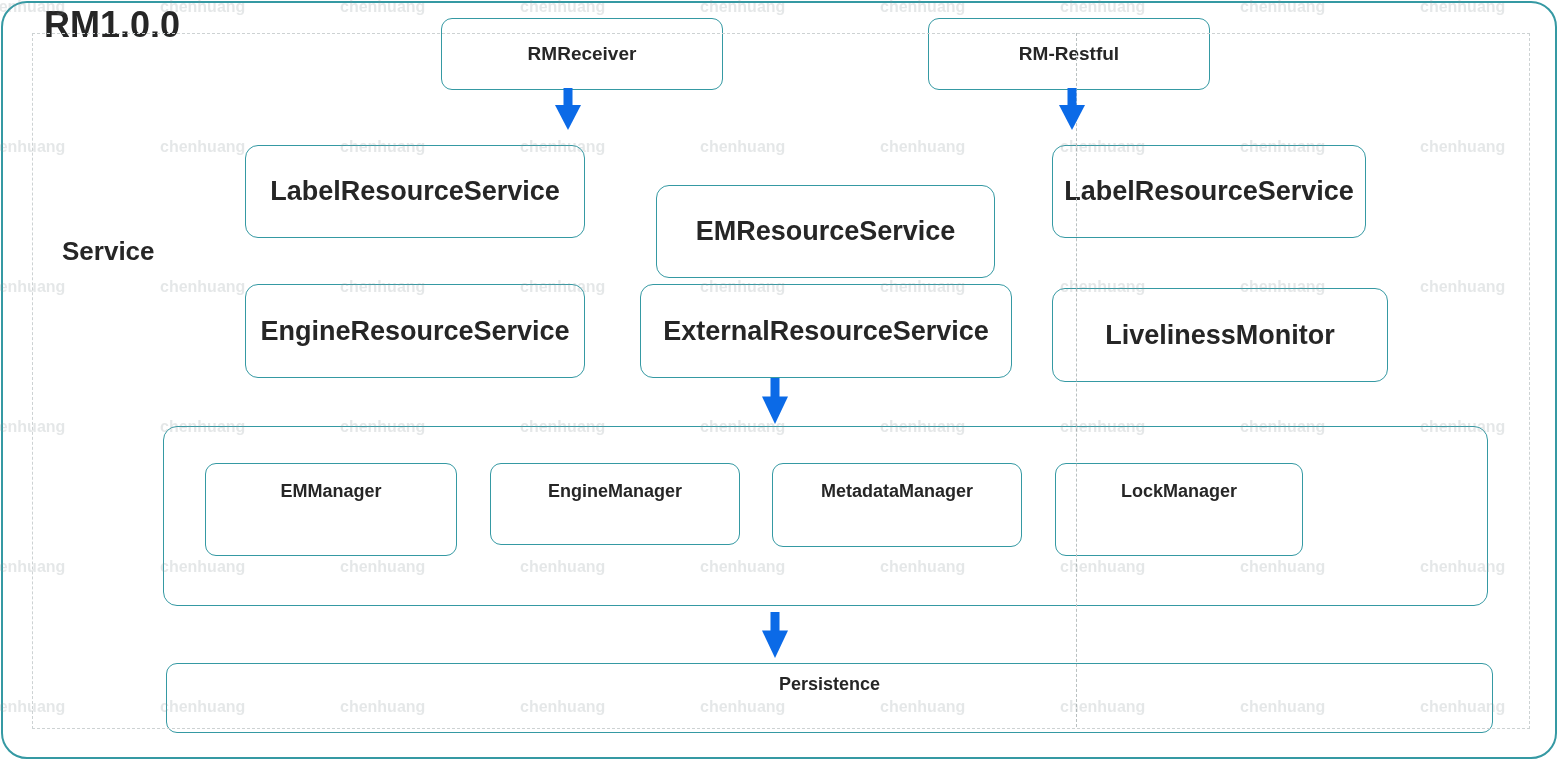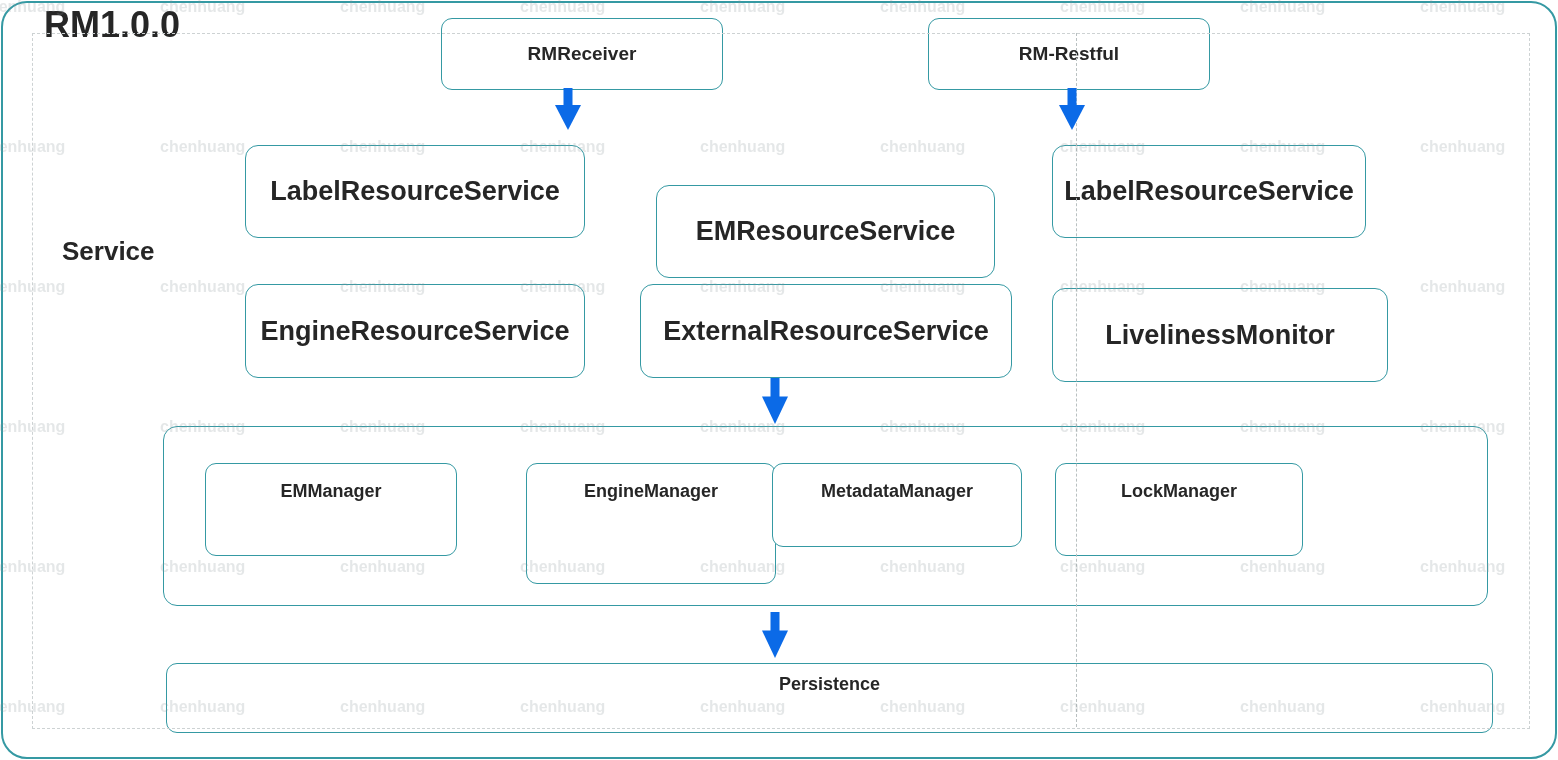--- a/index.html
+++ b/index.html
@@ -148,21 +148,21 @@
   </div>
   <div class="node lg" style="left:1052px; top:288px; width:336px; height:94px;">
     <span class="node-label">LivelinessMonitor</span>
   </div>
 
   <div class="group-box"></div>
 
   <div class="node align-top" style="left:205px; top:463px; width:252px; height:93px;">
     <span class="node-label">EMManager</span>
   </div>
-  <div class="node align-top" style="left:490px; top:463px; width:250px; height:121px;margin-left:36px;">
+  <div class="node align-top" style="left:490px; top:463px; width:250px; height:82px;">
     <span class="node-label">EngineManager</span>
   </div>
   <div class="node align-top" style="left:772px; top:463px; width:250px; height:84px;">
     <span class="node-label">MetadataManager</span>
   </div>
   <div class="node align-top" style="left:1055px; top:463px; width:248px; height:93px;justify-content:center;">
     <span class="node-label">LockManager</span>
   </div>
 
   <div class="node align-top persist" style="left:166px; top:663px; width:1327px; height:70px;text-align:right;">

